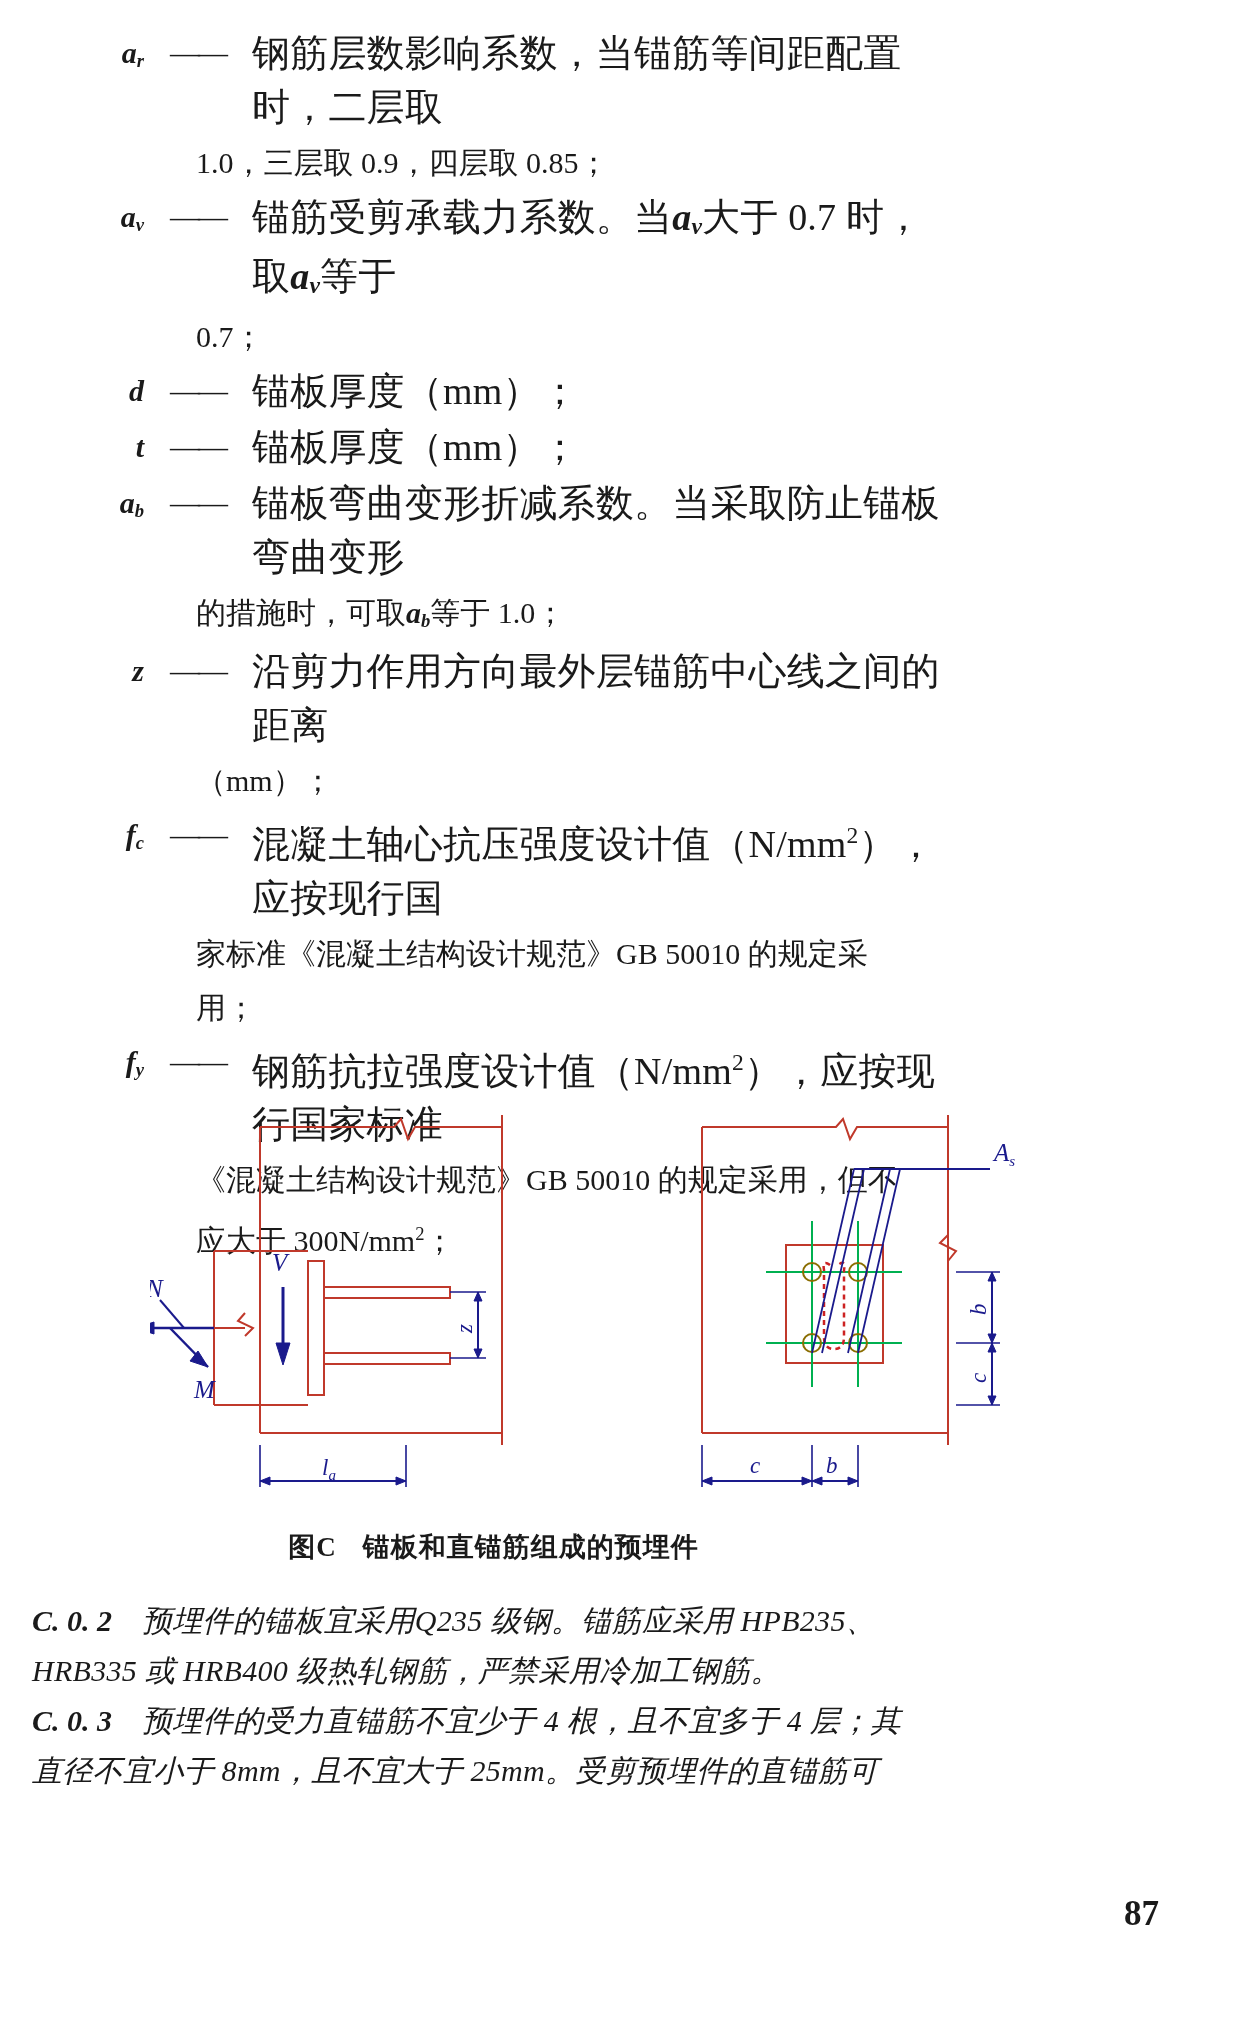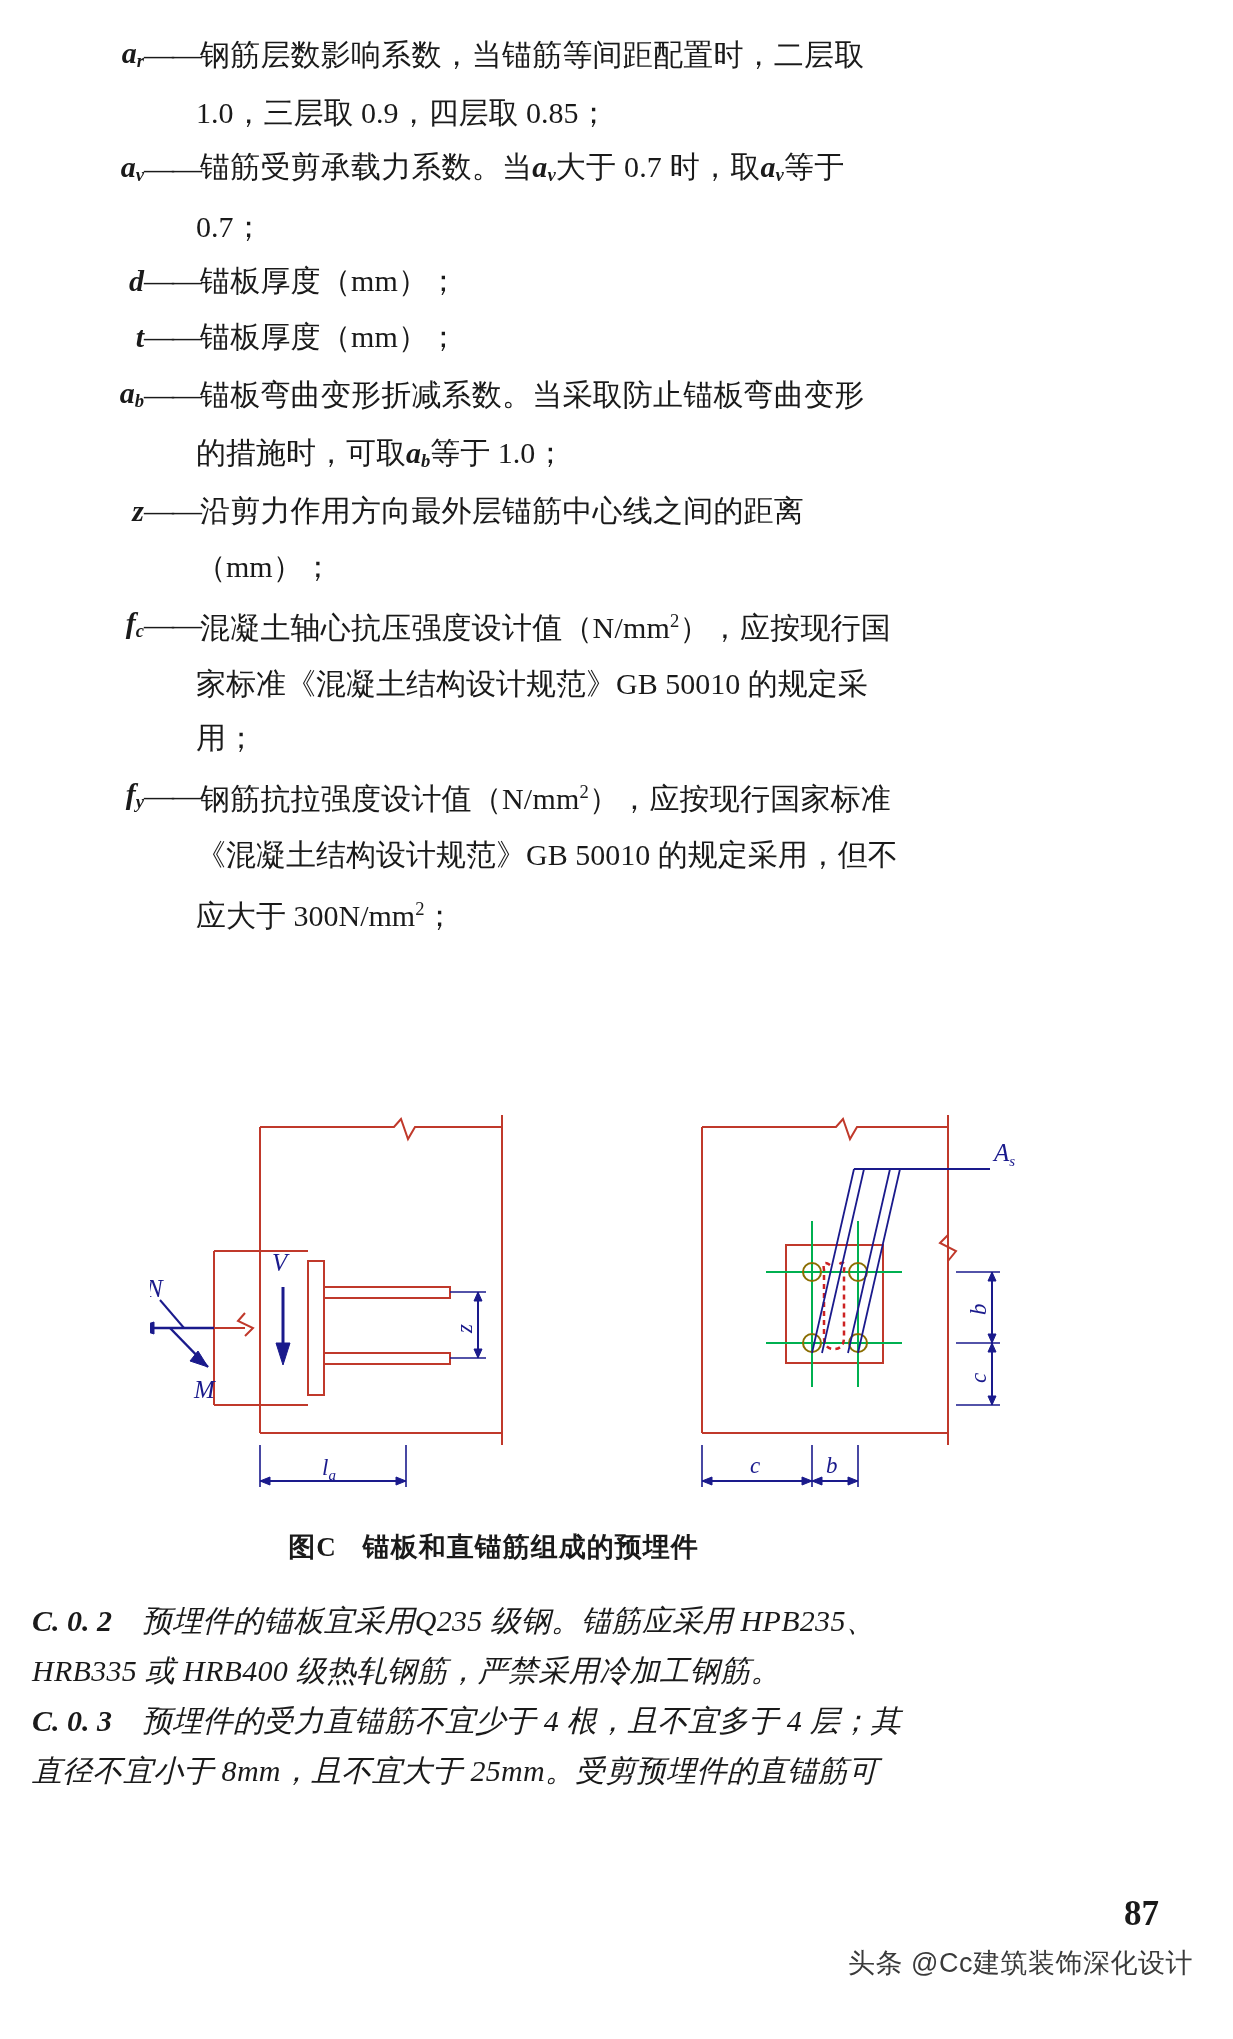--- a/index.html
+++ b/index.html
@@ -24,22 +24,23 @@
 
   
   .defs {
     position: absolute;
     left: 104px;
     top: 26px;
     width: 840px;
   }
   .def-row {
     display: flex;
-    align-items: center;
+    align-items: flex-start;
     margin-bottom: 2px;
+    gap: 26px;
   }
   .def-sym {
     flex: 0 0 auto;
     min-width: 40px;
     text-align: right;
     font-style: italic;
     font-weight: bold;
     font-size: 30px;
     line-height: 54px;
     letter-spacing: 0px;
@@ -53,21 +54,21 @@
     top: 4px;
   }
   .def-dash {
     flex: 0 0 auto;
     font-size: 30px;
     line-height: 54px;
     letter-spacing: -2px;
   }
   .def-body {
     flex: 1 1 auto;
-    font-size: 30px;
+    font-size: 38px;
     line-height: 54px;
     letter-spacing: 0.2px;
   }
   .def-cont {
     margin-left: 92px;
     font-size: 30px;
     line-height: 54px;
   }
   .num { font-family: "Liberation Serif", serif; font-weight: normal; }
   i.v { font-style: italic; font-weight: bold; }
@@ -354,15 +355,14 @@
     </div>
     <div class="clause-line">HRB335 或 HRB400 级热轧钢筋，严禁采用冷加工钢筋。</div>
     <div class="clause-line">
       <span class="clause-no">C. 0. 3</span><span class="clause-gap"></span><span>预埋件的受力直锚筋不宜少于 4 根，且不宜多于 4 层；其</span>
     </div>
     <div class="clause-line">直径不宜小于 8mm，且不宜大于 25mm。受剪预埋件的直锚筋可</div>
   </div>
 
   <div class="page-number">87</div>
 
-  <div class="watermark">头条 @Cc建筑装饰深化设计</div>
 
 </div>
 
 </body></html>

